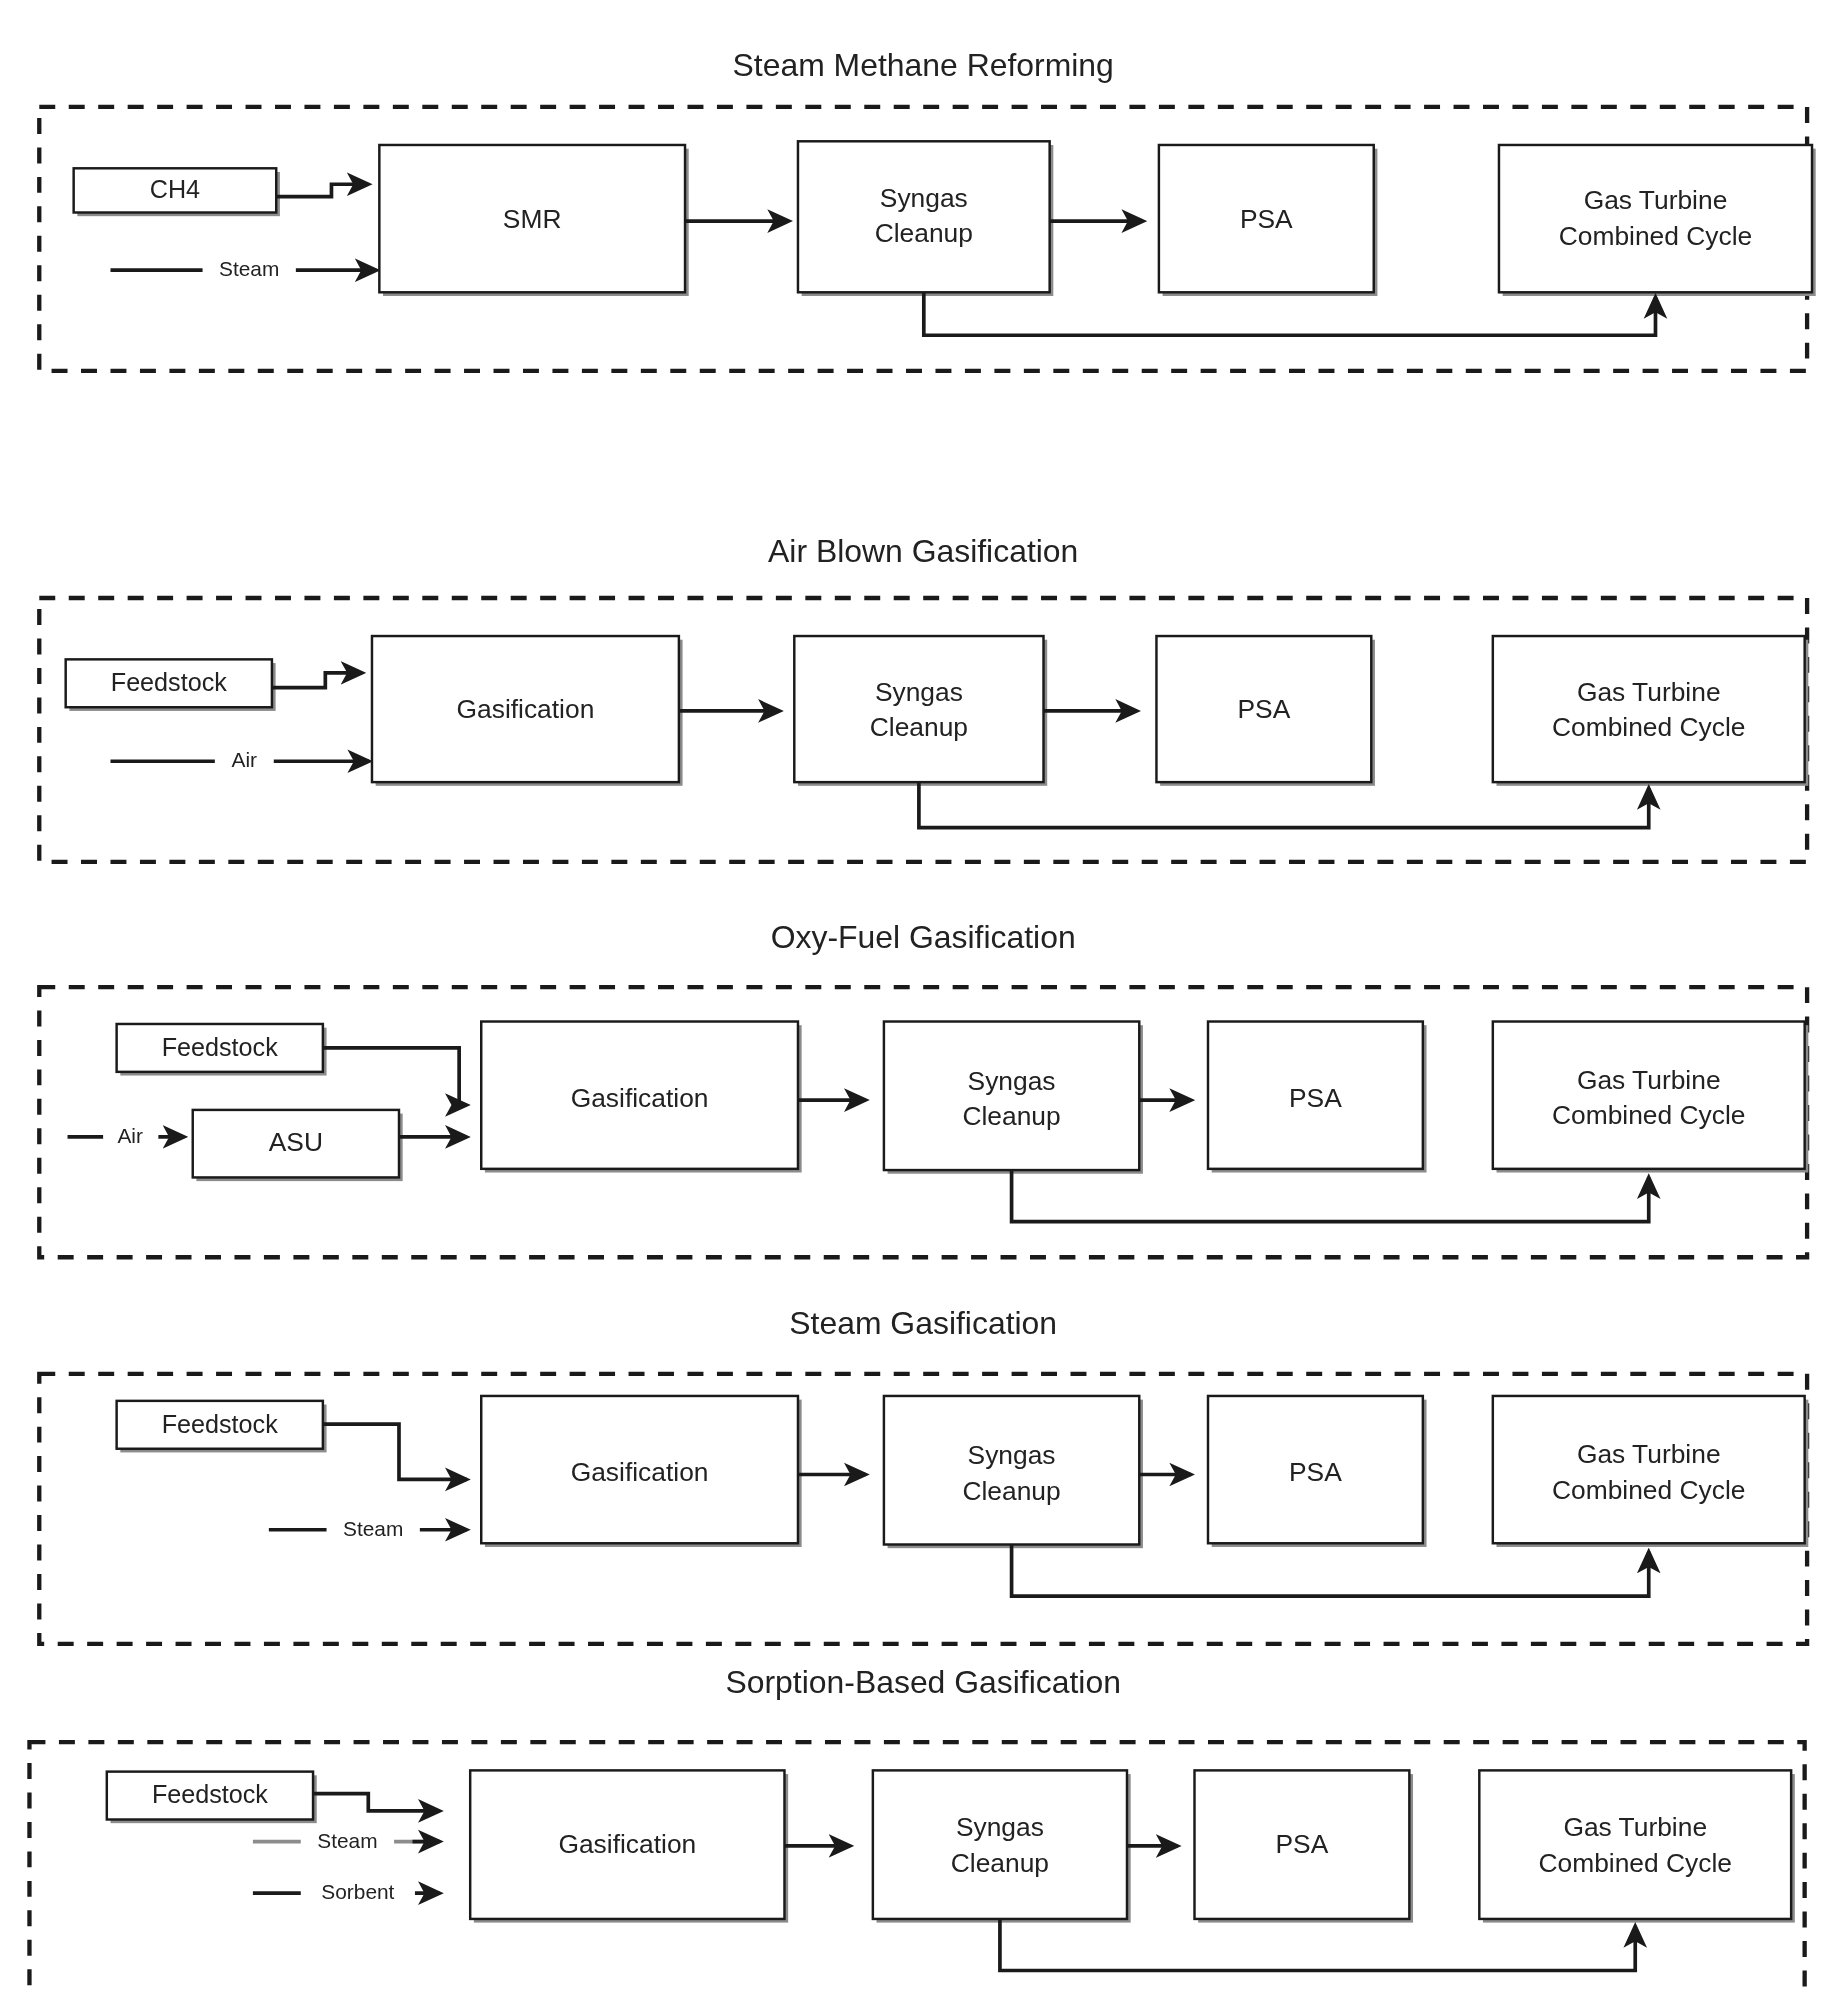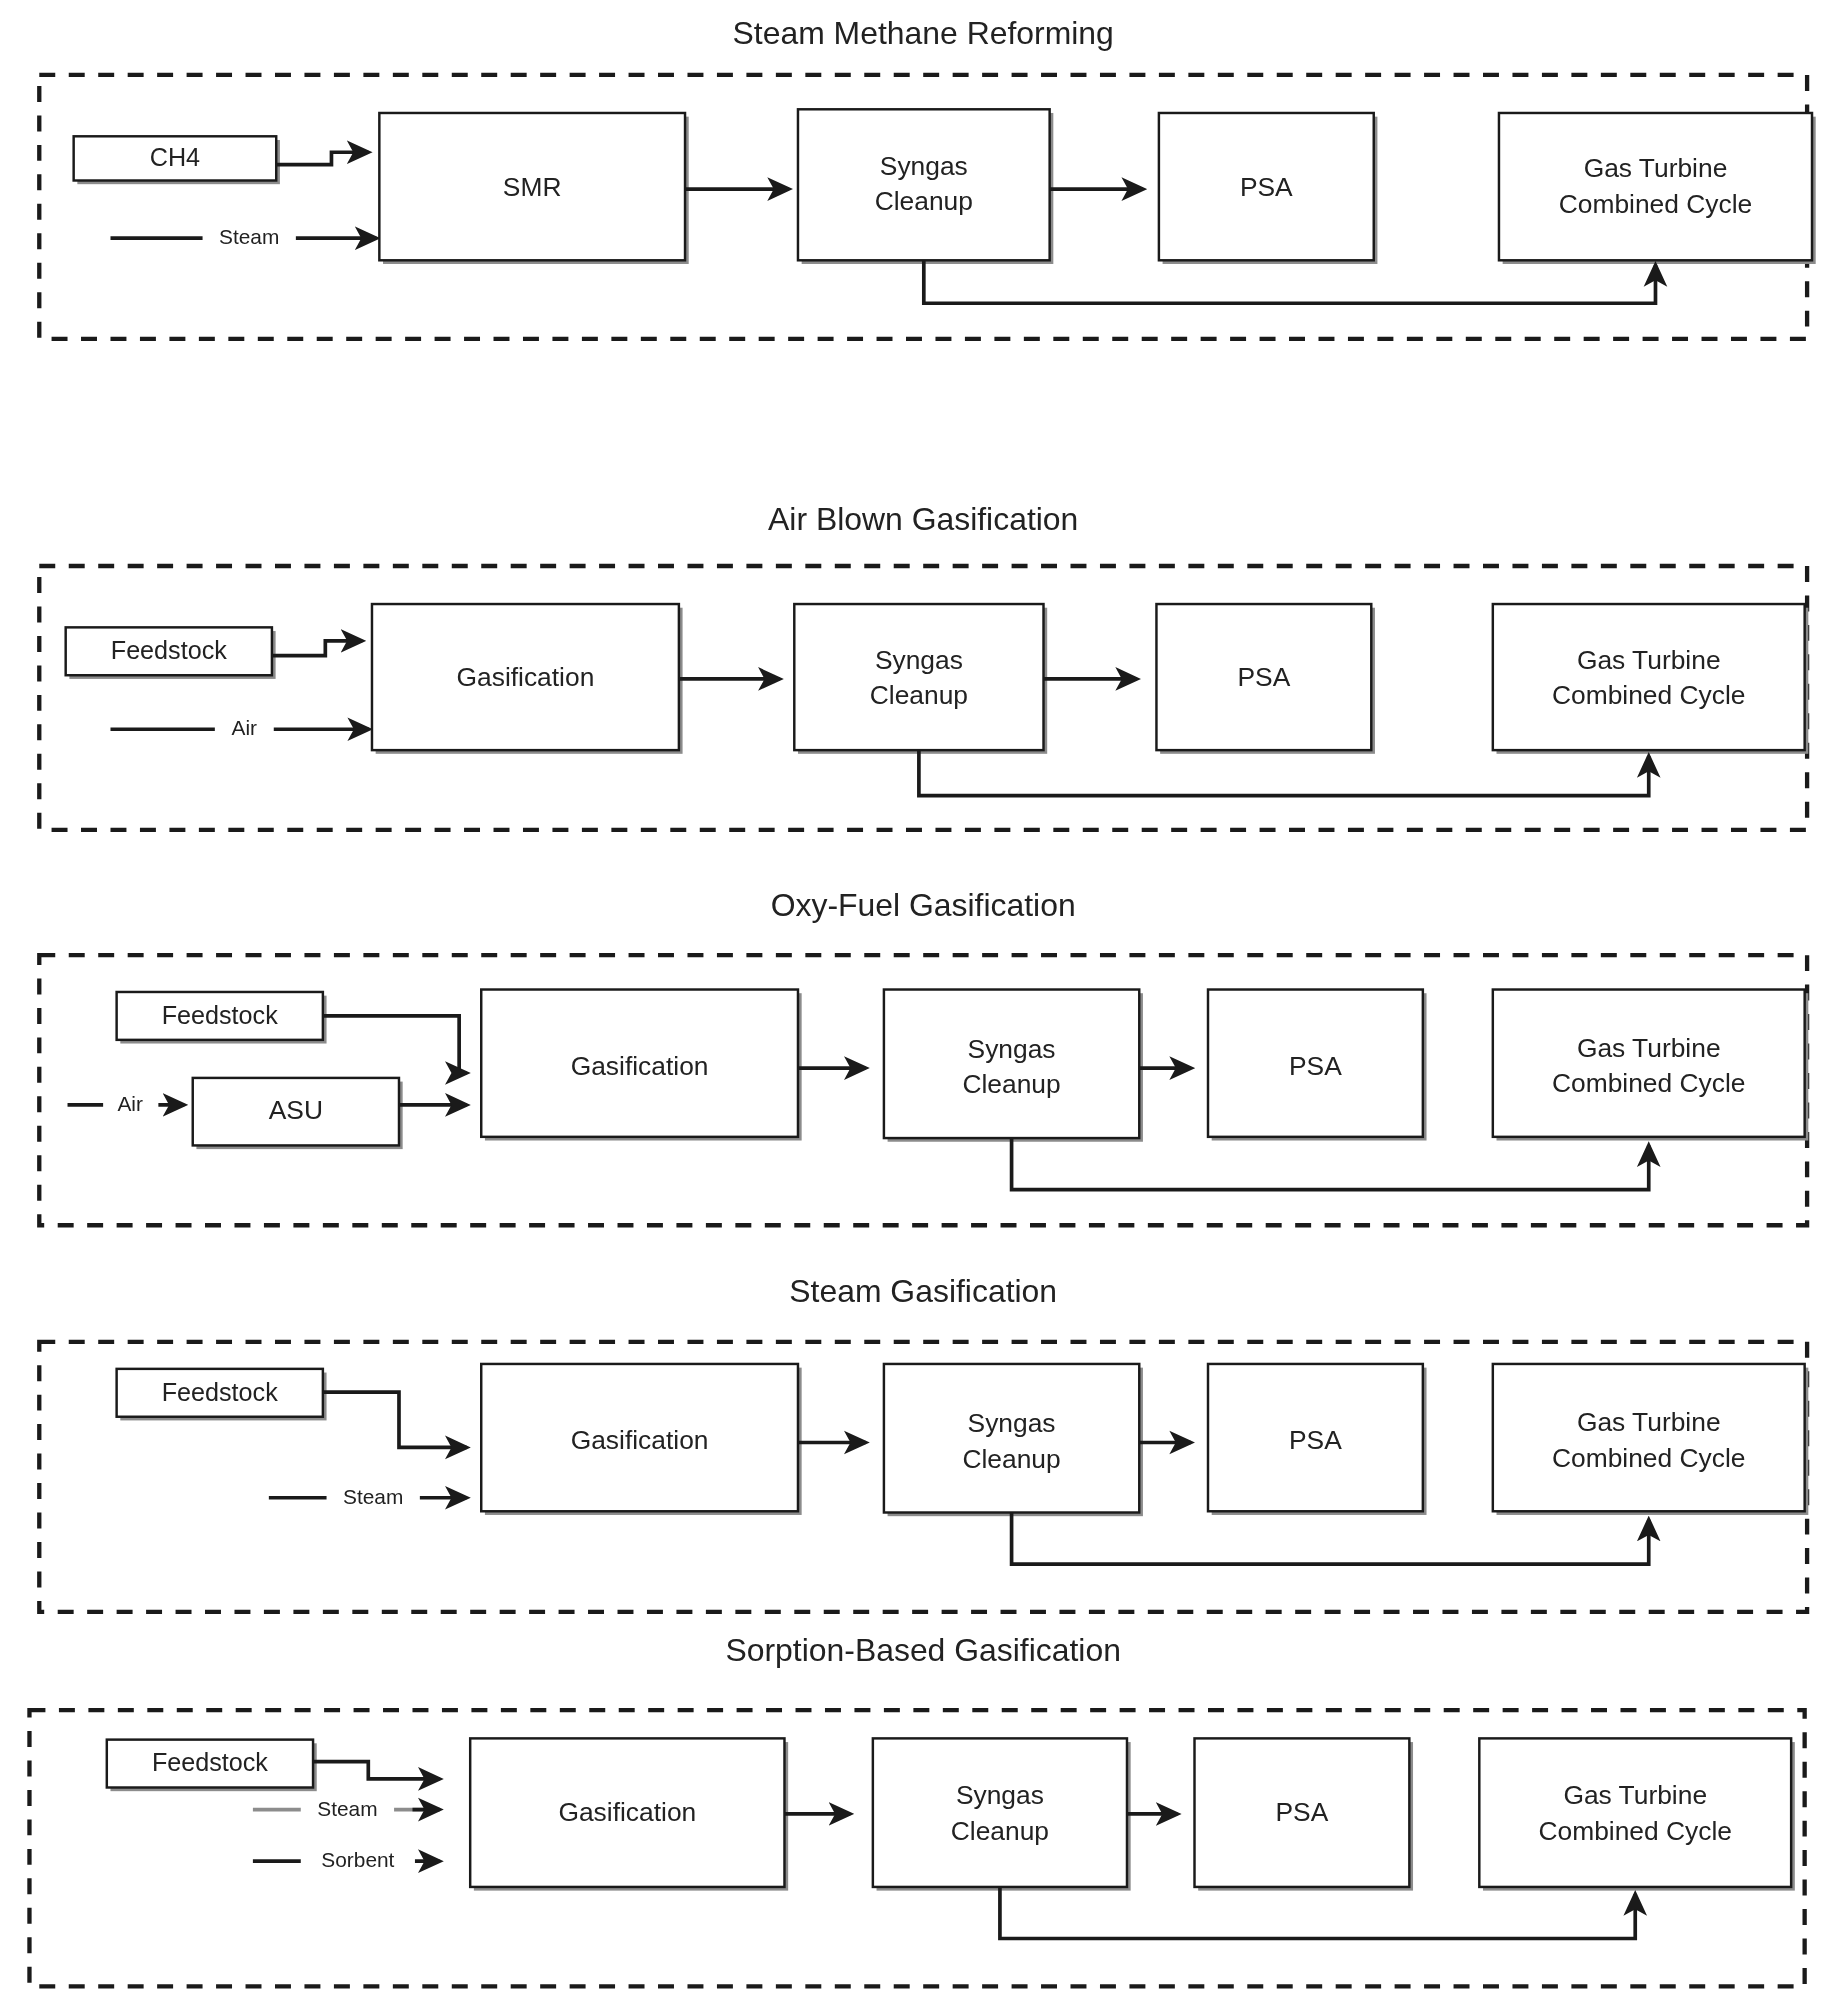--- a/index.html
+++ b/index.html
@@ -12,20 +12,21 @@
     height: 1995px;
     font-family: "Liberation Sans", sans-serif;
     color: #1a1a1a;
     position: relative;
     overflow: hidden;
   }
   #root {
     position: relative;
     width: 1847px;
     height: 1401px;
+    margin-top: 32px;
   }
   svg.diagram-canvas {
     position: absolute;
     top: 0;
     left: 0;
     width: 1847px;
     height: 1995px;
   }
   .section-title {
     font-size: 52px;

